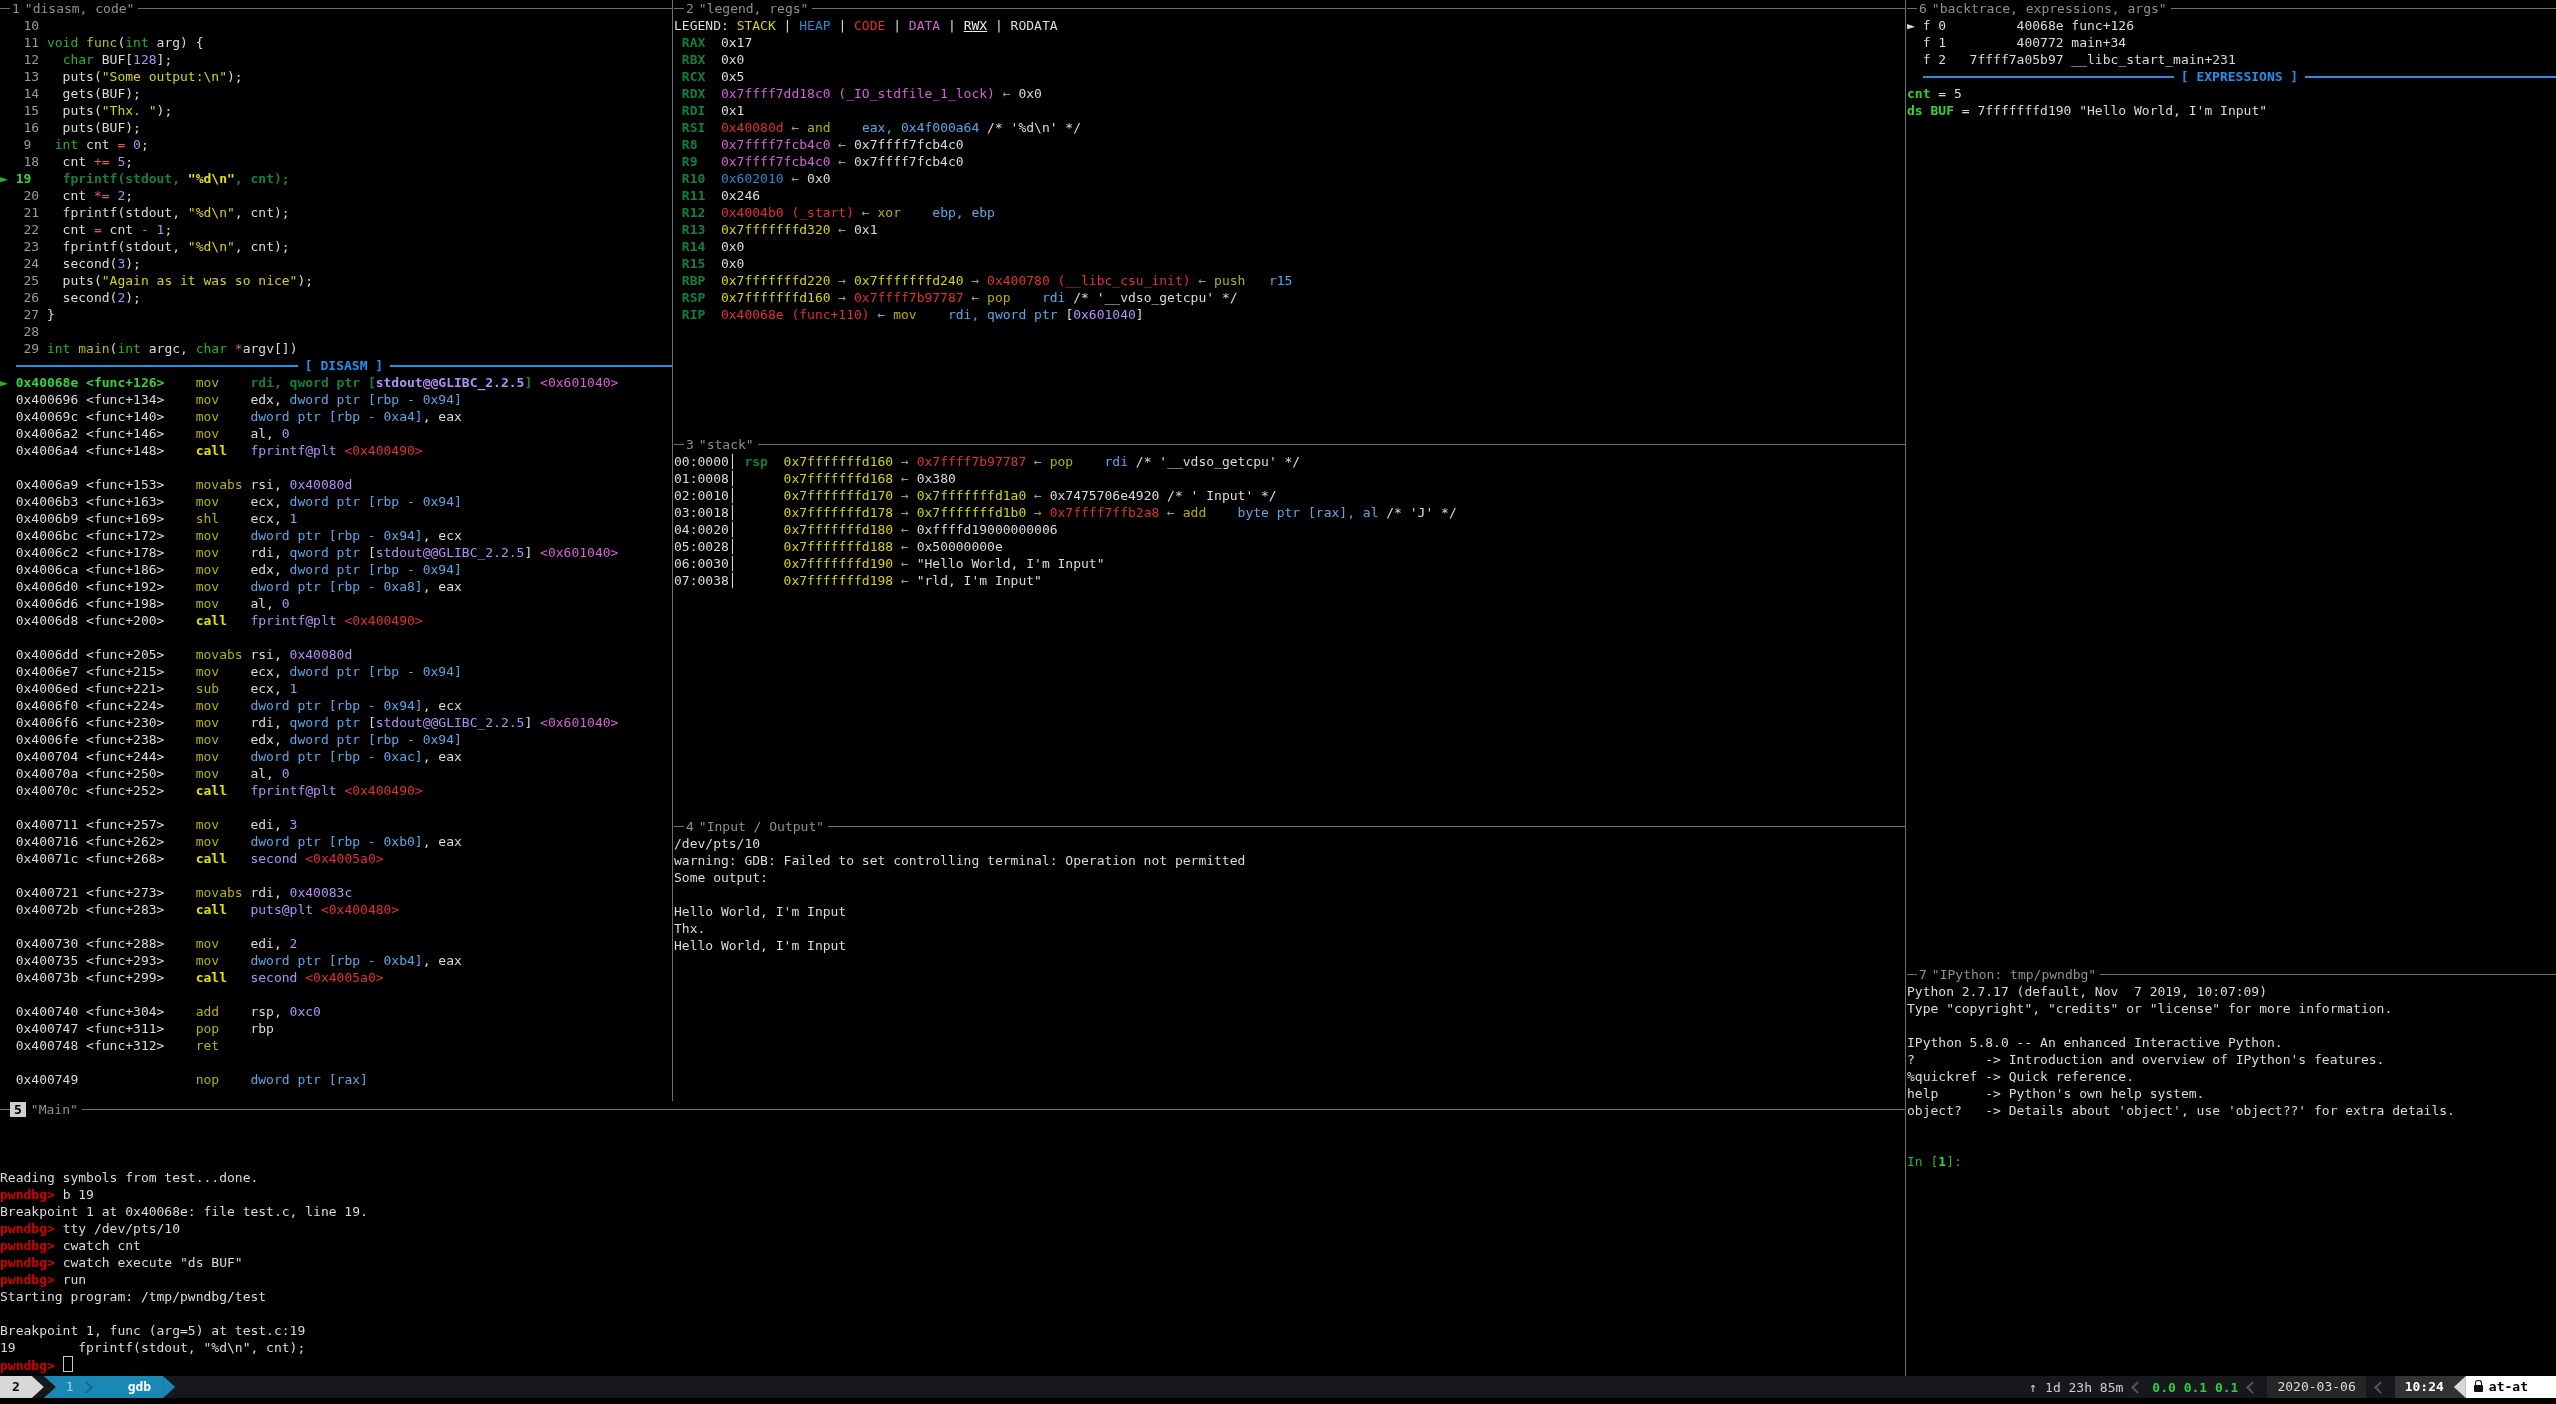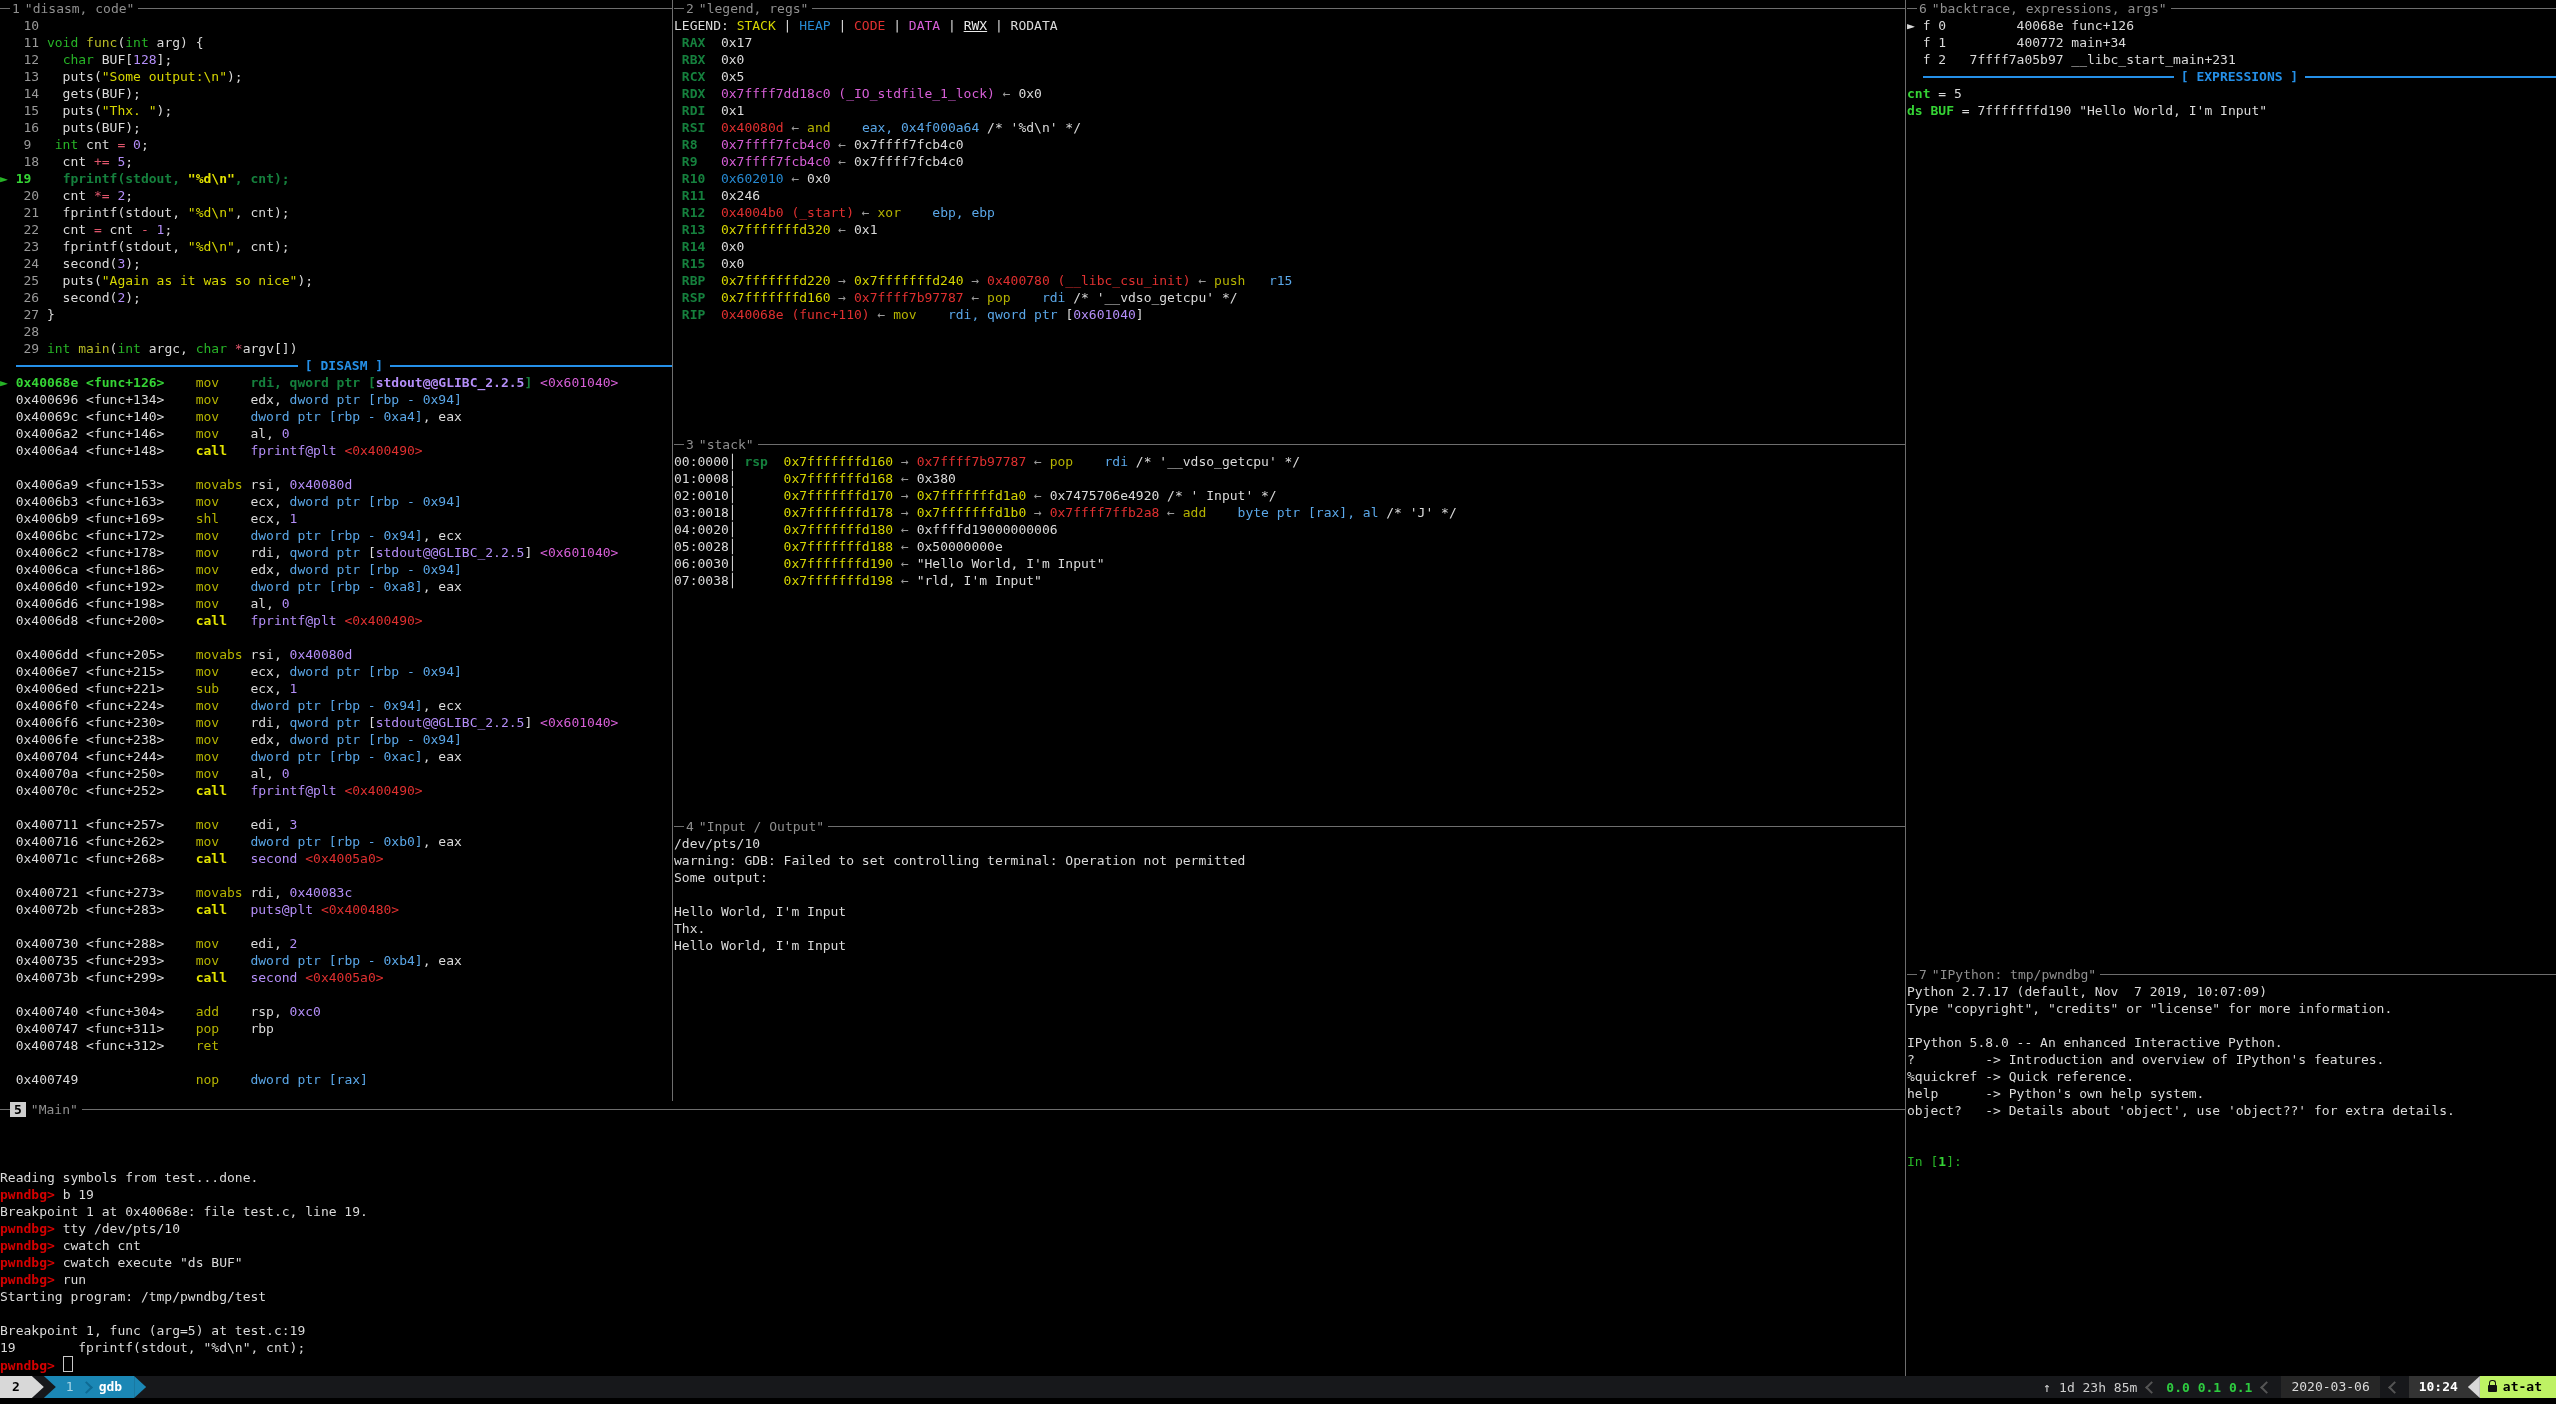--- a/index.html
+++ b/index.html
@@ -40,35 +40,35 @@
   .s-mag{color:#d75fd7}
   .s-ulw{color:#eaeaea;text-decoration:underline}
   .cursor{display:inline-block;width:8px;height:14px;border:1px solid #c8c8c8;vertical-align:-2px;}
   
   .statusbar{position:absolute;left:0;top:1376px;width:2556px;height:22px;background:#17181b;
              display:flex;align-items:center;justify-content:space-between;white-space:pre;}
   .sb-left,.sb-right{display:flex;align-items:center;height:22px;}
   .sb-session{background:#d8d8d8;color:#000;font-weight:bold;padding:0 12px;height:22px;line-height:22px;}
   .sb-window{background:#1b87b5;height:22px;line-height:22px;display:flex;align-items:center;padding:0 4px;}
   .sb-win-num{color:#a9d6e6;padding:0 6px;}
-  .sb-win-name{color:#ffffff;font-weight:bold;padding:0 8px 0 6px;}
+  .sb-win-name{color:#ffffff;font-weight:bold;padding:0 8px 0 6px;margin-left:29px;}
   .plsep{position:relative;display:inline-block;width:12px;height:22px;}
   .plsep::before{content:"";position:absolute;inset:0;background:var(--a);clip-path:polygon(0 0,100% 50%,0 100%);}
   .plsepl{position:relative;display:inline-block;width:12px;height:22px;background:var(--b);}
   .plsepl::before{content:"";position:absolute;inset:0;background:var(--a);clip-path:polygon(100% 0,0 50%,100% 100%);}
   .chev-r{display:inline-block;width:7px;height:7px;border-right:2px solid #0e6a93;border-top:2px solid #0e6a93;
           transform:rotate(45deg);margin:0 2px;}
   .chev-l{display:inline-block;width:7px;height:7px;border-left:2px solid #555;border-bottom:2px solid #555;
           transform:rotate(45deg);margin:0 10px;}
   .sb-up-arrow{color:#cfcfcf;margin:0 8px 0 4px;}
   .sb-uptime{color:#cfcfcf;}
   .sb-load{color:#2ecc40;font-weight:bold;}
   .sb-date{color:#dadada;background:#262626;padding:0 10px;height:22px;line-height:22px;}
   .sb-time{color:#ffffff;font-weight:bold;background:#333;padding:0 10px;height:22px;line-height:22px;}
-  .sb-host{background:#bef264;color:#000;font-weight:bold;padding:0 14px 0 8px;height:22px;line-height:22px;
+  .sb-host{background:#ffffff;color:#000;font-weight:bold;padding:0 28px 0 8px;height:22px;line-height:22px;
            display:flex;align-items:center;}
   .lock{position:relative;display:inline-block;width:9px;height:7px;background:#111;border-radius:1px;margin:3px 6px 0 0;}
   .lock::before{content:"";position:absolute;left:1px;top:-5px;width:5px;height:5px;border:1.5px solid #111;
                 border-bottom:none;border-radius:3px 3px 0 0;}
 </style>
 </head>
 <body>
 
 <div class="pane" style="left:0;top:0;width:672px;height:1101px;">
   <div class="phead">

